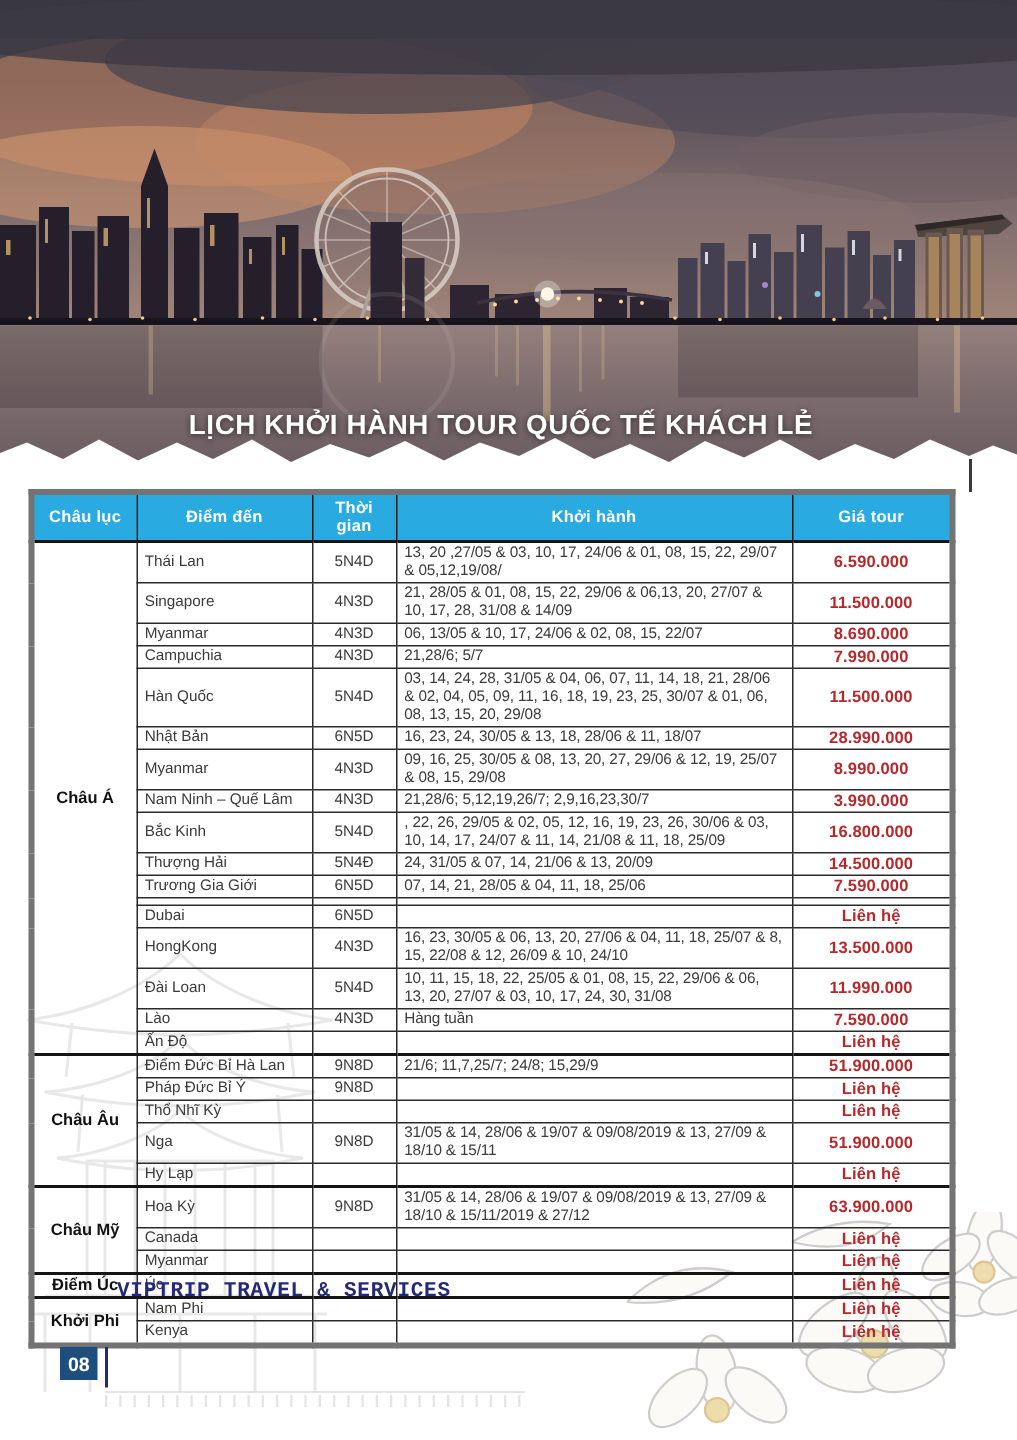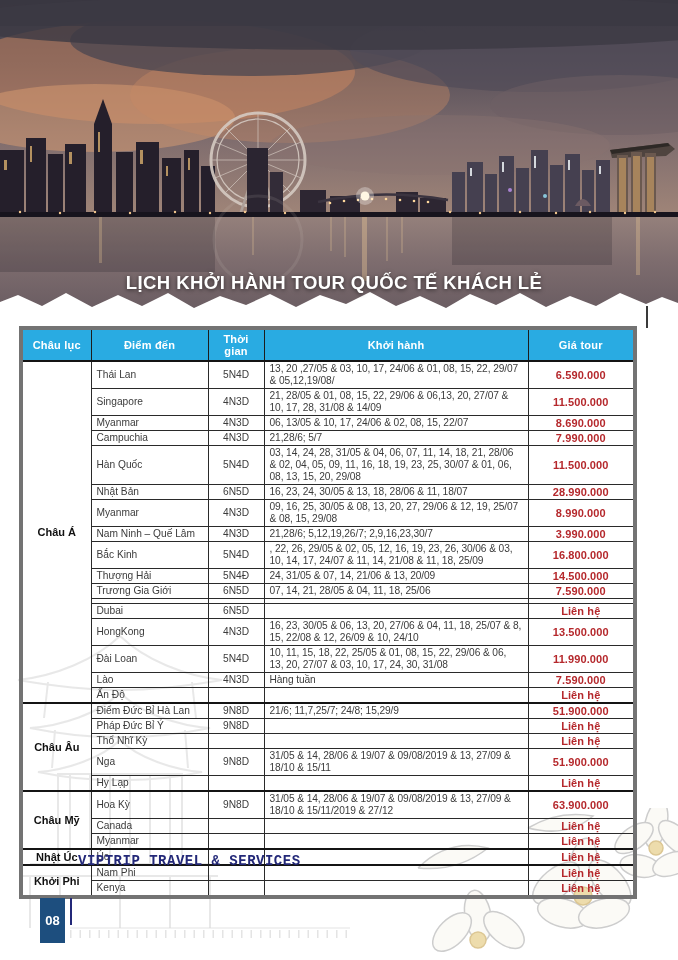--- a/index.html
+++ b/index.html
@@ -38,21 +38,21 @@
   .tour td.dates{letter-spacing:-0.1px;margin-top:40px;}
   .tour td.dates.center{}
   .tour td.price{
     text-align:center;font-weight:bold;font-size:11px;
     color:var(--price-red,#b5282c);letter-spacing:.1px;
   }
   .tour tr.spacer td{height:4px;padding:0;}
   .tour tr.group-start td{border-top:2px solid #141414;}
   
   .footer-num{
-    position:absolute;left:40px;top:898px;width:25px;height:45px;z-index:2;
+    position:absolute;left:40px;top:898px;width:25px;height:22px;z-index:2;
     background:var(--page-num-bg,#1d4e7e);color:#fff;font-weight:bold;font-size:13px;
     display:flex;align-items:center;justify-content:center;
   }
   .footer-sep{position:absolute;left:70px;top:898px;width:2px;height:27px;background:var(--navy,#232878);z-index:2;}
   .footer-brand{
     position:absolute;left:78px;top:853px;z-index:2;
     font-size:14px;font-weight:bold;color:var(--navy,#232878);letter-spacing:.5px;font-family:Liberation Mono, monospace;
   }
 </style>
 </head>
@@ -422,21 +422,21 @@
         <td class="dates"></td>
         <td class="price">Liên hệ</td>
       </tr>
       <tr>
         <td class="dest">Myanmar</td>
         <td class="dur"></td>
         <td class="dates"></td>
         <td class="price">Liên hệ</td>
       </tr>
       <tr class="group-start">
-        <td class="continent" rowspan="1">Nhật Úc</td>
+        <td class="continent" rowspan="1">Điểm Úc</td>
         <td class="dest">Úc</td>
         <td class="dur"></td>
         <td class="dates"></td>
         <td class="price">Liên hệ</td>
       </tr>
       <tr class="group-start">
         <td class="continent" rowspan="2">Khởi Phi</td>
         <td class="dest">Nam Phi</td>
         <td class="dur"></td>
         <td class="dates"></td>

